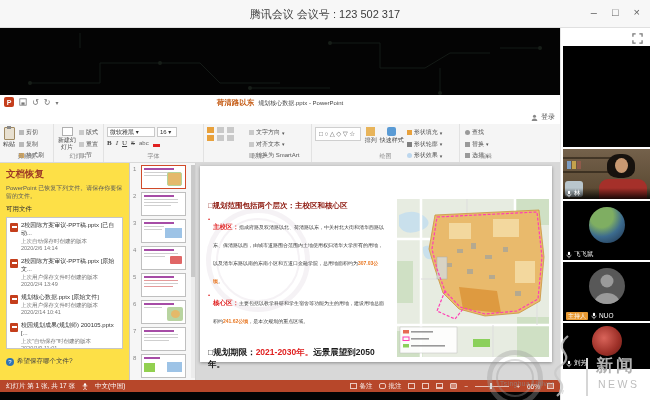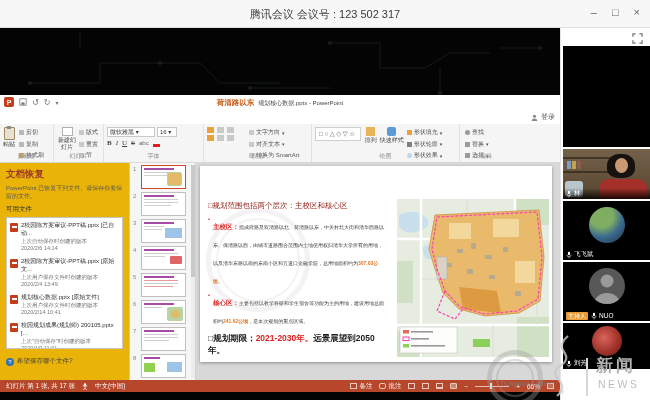--- a/index.html
+++ b/index.html
@@ -40,21 +40,21 @@
 .frow{display:flex;gap:2px;align-items:center}
 .combo{background:#fff;border:1px solid #c9c9c9;font-size:6px;color:#333;padding:0 2px;height:10px;line-height:9px;white-space:nowrap}
 .tglyph{font-size:7px;color:#444;font-family:"Liberation Serif",serif}
 .shapes{background:#fff;border:1px solid #cfcfcf;font-size:6.5px;color:#666;padding:1px 3px;line-height:1.5;letter-spacing:1.5px;margin-top:1px}
 .clipboard-ic{width:11px;height:13px;background:#e8e0d0;border:1px solid #a08a62;border-radius:1px;position:relative}
 .clipboard-ic:before{content:"";position:absolute;left:2.5px;top:-2px;width:4px;height:3px;background:#8a8a8a}
 .slide-ic{width:11px;height:9px;background:#fff;border:1px solid #b0b0b0;position:relative}
 
 
 #workarea{position:absolute;left:0;top:68px;width:560px;height:217px;background:#D8D8D8}
-#recovery{position:absolute;left:0;top:0;width:130px;height:217px;background:#eab308;border-right:1px solid #c9c9c9;padding:5px 6px}
+#recovery{position:absolute;left:0;top:0;width:130px;height:217px;background:#fde047;border-right:1px solid #c9c9c9;padding:5px 6px}
 #recovery h1{font-size:9.5px;color:#9E3A26;font-weight:bold}
 #recovery .desc{font-size:6px;color:#5a5a5a;margin-top:3px;line-height:1.35}
 #recovery .avail{font-size:6.5px;color:#333;margin-top:5px}
 #filelist{margin-top:3px;background:#fff;border:1px solid #c6c6c6;padding:4px 3px;height:132px;overflow:hidden}
 .fitem{display:flex;gap:3px;margin-bottom:5.5px}
 .ficon{width:8px;height:9px;background:#C43E1C;border-radius:1px;flex:none;margin-top:1px;position:relative}
 .ficon:before{content:"";position:absolute;left:1.5px;top:3px;width:5px;height:1.5px;background:#fff}
 .fname{font-size:6px;color:#333;line-height:1.3}
 .fmeta{font-size:5.5px;color:#777;line-height:1.35}
 #question{display:flex;gap:3px;margin-top:8px;align-items:center;font-size:6.5px;color:#444}
@@ -73,27 +73,27 @@
 #tscroll .th{width:4px;height:112px;background:#c9c9c9}
 
 
 #slide{position:absolute;left:200px;top:3px;width:352px;height:196px;background:#fff;box-shadow:0 1px 3px rgba(0,0,0,.35)}
 .emblem{position:absolute;border-radius:50%;border:5px solid rgba(170,150,170,.12)}
 #stitle{position:absolute;left:5px;top:6px;width:342px;height:23px;border-top:2px solid #B14FB1;border-bottom:2px solid #B14FB1;outline:1px dashed #c4c4c4}
 .tblock{position:absolute;left:1px;top:2px;width:15px;height:15px;background:#7B2F8E}
 .ttext{position:absolute;left:22px;top:3px;font-size:11.5px;font-weight:bold;color:#A21B9B;white-space:nowrap}
 .hdl{position:absolute;width:4px;height:4px;background:#fff;border:1px solid #8a8a8a;border-radius:50%}
 #sbody{position:absolute;left:8px;top:35px;width:179px}
-.b1{font-size:7.5px;font-weight:normal;color:#8E1A10;line-height:1.35}
+.b1{font-size:7.5px;font-weight:bold;color:#8E1A10;line-height:1.35}
 .brow{margin-top:4px;position:relative;padding-left:5px}
 .bdot{position:absolute;left:0;top:1px;color:#E02020;font-size:6px}
 .blabel{color:#E02020;font-weight:bold;font-size:6.5px}
 .btext{font-size:5px;color:#3a3a3a;line-height:1.45}
 .hl{color:#E87722;font-weight:bold}
-.period{margin-top:6px;font-size:8.5px;font-weight:bold;color:#1a1a1a;line-height:1.4}
+.period{margin-top:20px;font-size:8.5px;font-weight:bold;color:#1a1a1a;line-height:1.4}
 .period .red{color:#E02020}
 #smap{position:absolute;right:3px;top:33px;width:152px;height:158px}
 
 
 #ppt-status{position:absolute;left:0;top:285px;width:560px;height:12px;background:#B7472A;display:flex;align-items:center;gap:7px;padding:0 6px;color:#fff;font-size:6.5px;white-space:nowrap}
 .sb-sp{flex:1}
 .vic{display:inline-block;width:7px;height:6px;border:1px solid #ecc9bf}
 .vic.grid{background:linear-gradient(#B7472A,#B7472A),#ecc9bf;background-size:3px 2px}
 .sb-ic{display:flex;align-items:center;gap:2px}
 #zslider{position:relative;width:34px;height:1px;background:rgba(255,255,255,.65)}

